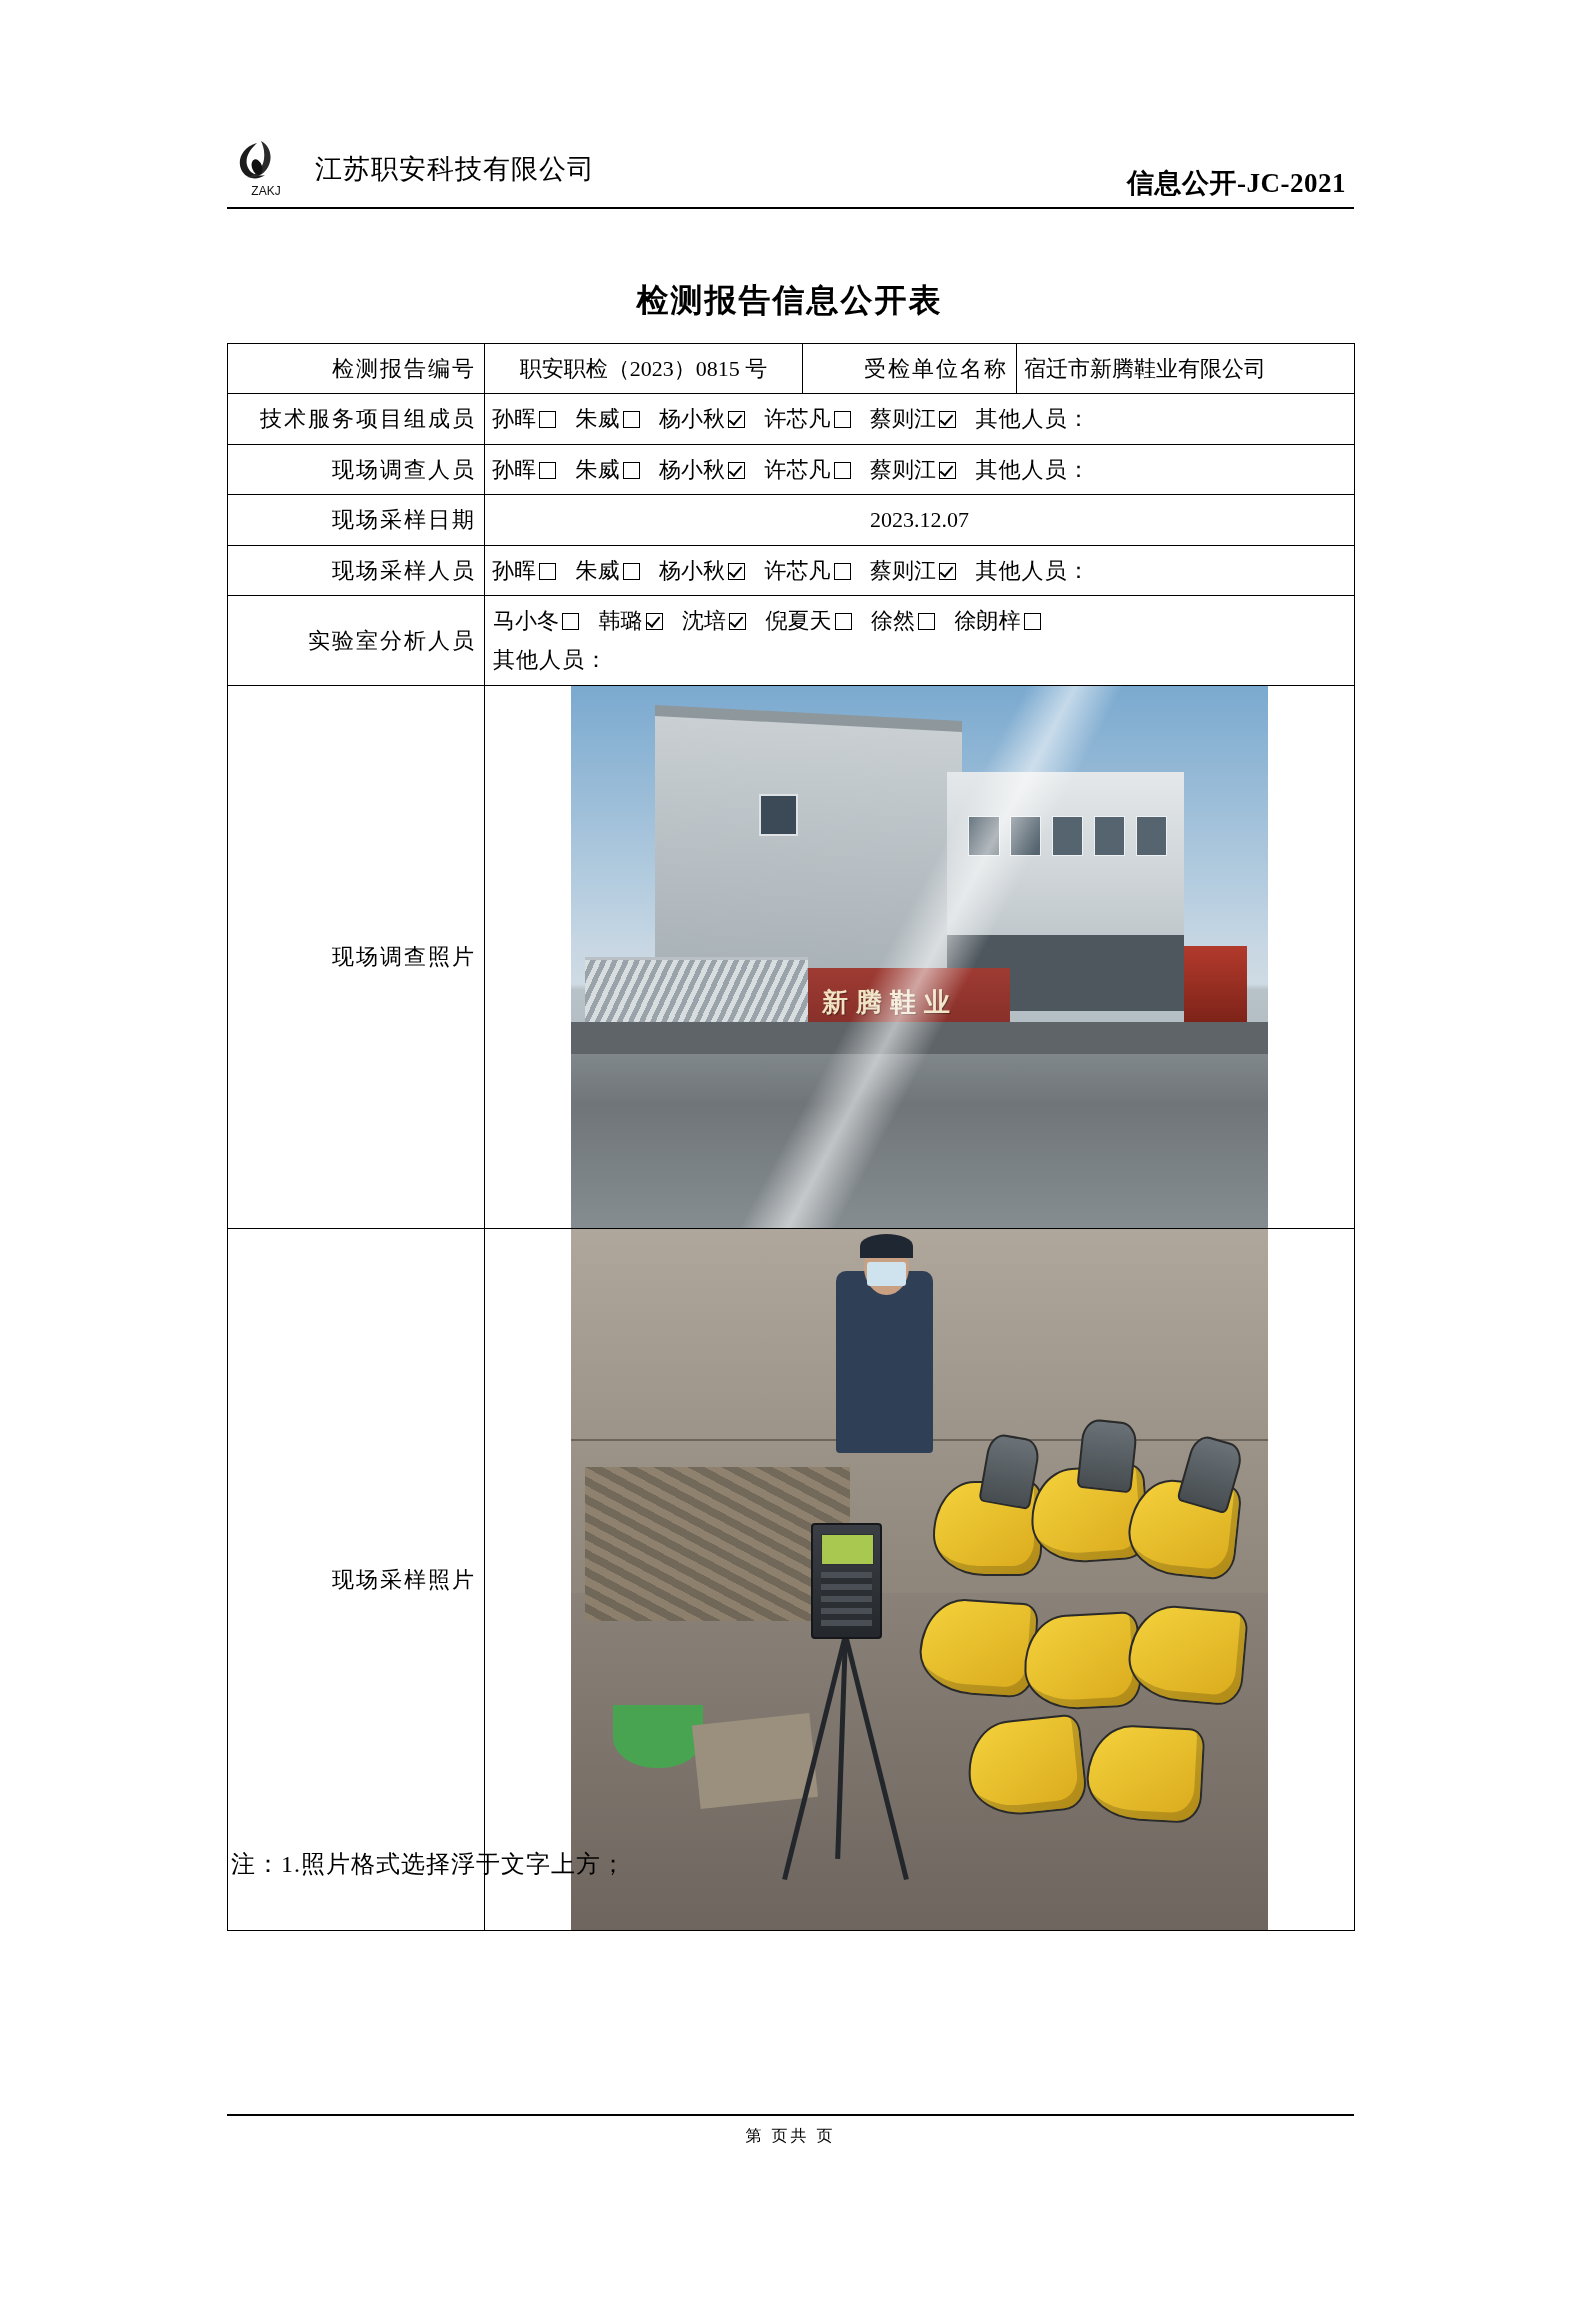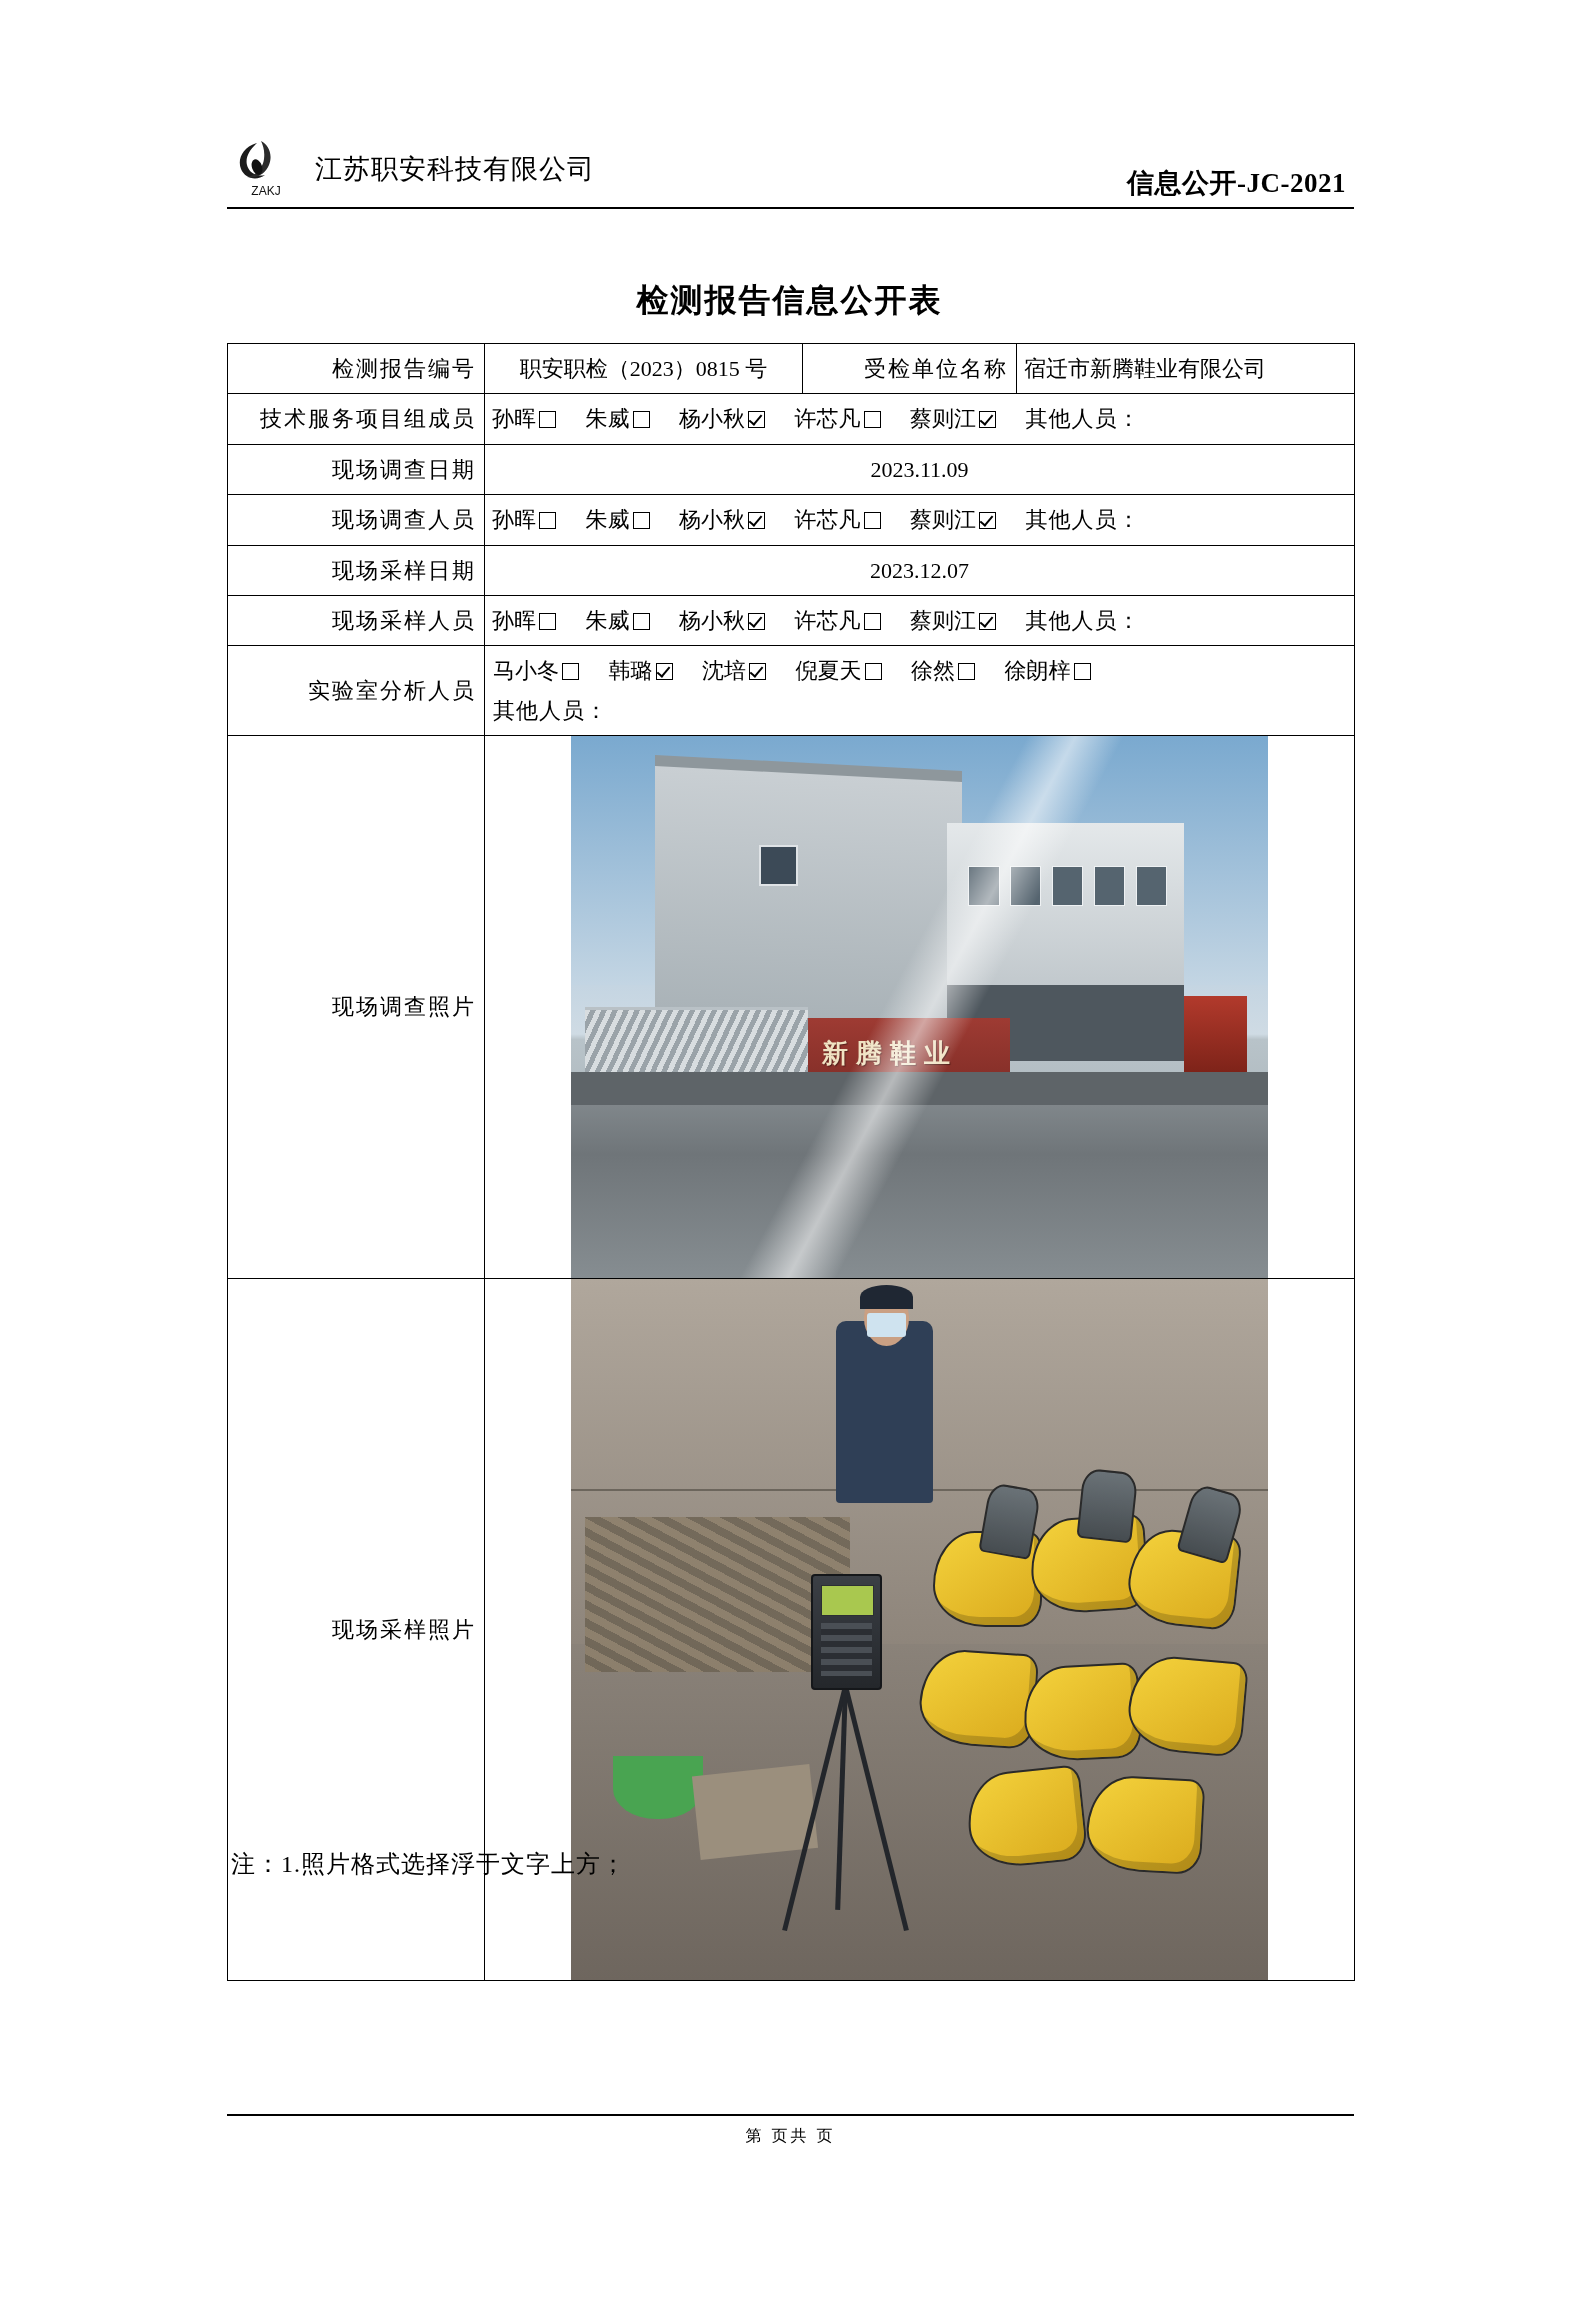--- a/index.html
+++ b/index.html
@@ -94,21 +94,21 @@
   td.val-center {
     text-align: center;
   }
   td.val-left {
     text-align: left;
     padding-left: 7px;
   }
   .chk {
     display: inline-block;
     white-space: nowrap;
-    margin-right: 24px;
+    margin-right: 14px;
   }
   .box {
     display: inline-block;
     width: 17px;
     height: 17px;
     border: 1.6px solid #000;
     position: relative;
     vertical-align: -2px;
     margin-left: 3px;
     box-sizing: border-box;
@@ -366,24 +366,20 @@
         <td class="val-left" colspan="3">
           <span class="chk"><span>孙晖</span><span class="box"></span></span>
           <span class="chk"><span>朱威</span><span class="box"></span></span>
           <span class="chk"><span>杨小秋</span><span class="box checked"></span></span>
           <span class="chk"><span>许芯凡</span><span class="box"></span></span>
           <span class="chk"><span>蔡则江</span><span class="box checked"></span></span>
           <span class="others-label">其他人员：</span>
         </td>
       </tr>
 
-      <tr>
-        <td class="lbl">现场调查日期</td>
-        <td class="val-center" colspan="3">2023.11.09</td>
-      </tr>
 
       <tr>
         <td class="lbl">现场调查人员</td>
         <td class="val-left" colspan="3">
           <span class="chk"><span>孙晖</span><span class="box"></span></span>
           <span class="chk"><span>朱威</span><span class="box"></span></span>
           <span class="chk"><span>杨小秋</span><span class="box checked"></span></span>
           <span class="chk"><span>许芯凡</span><span class="box"></span></span>
           <span class="chk"><span>蔡则江</span><span class="box checked"></span></span>
           <span class="others-label">其他人员：</span>

